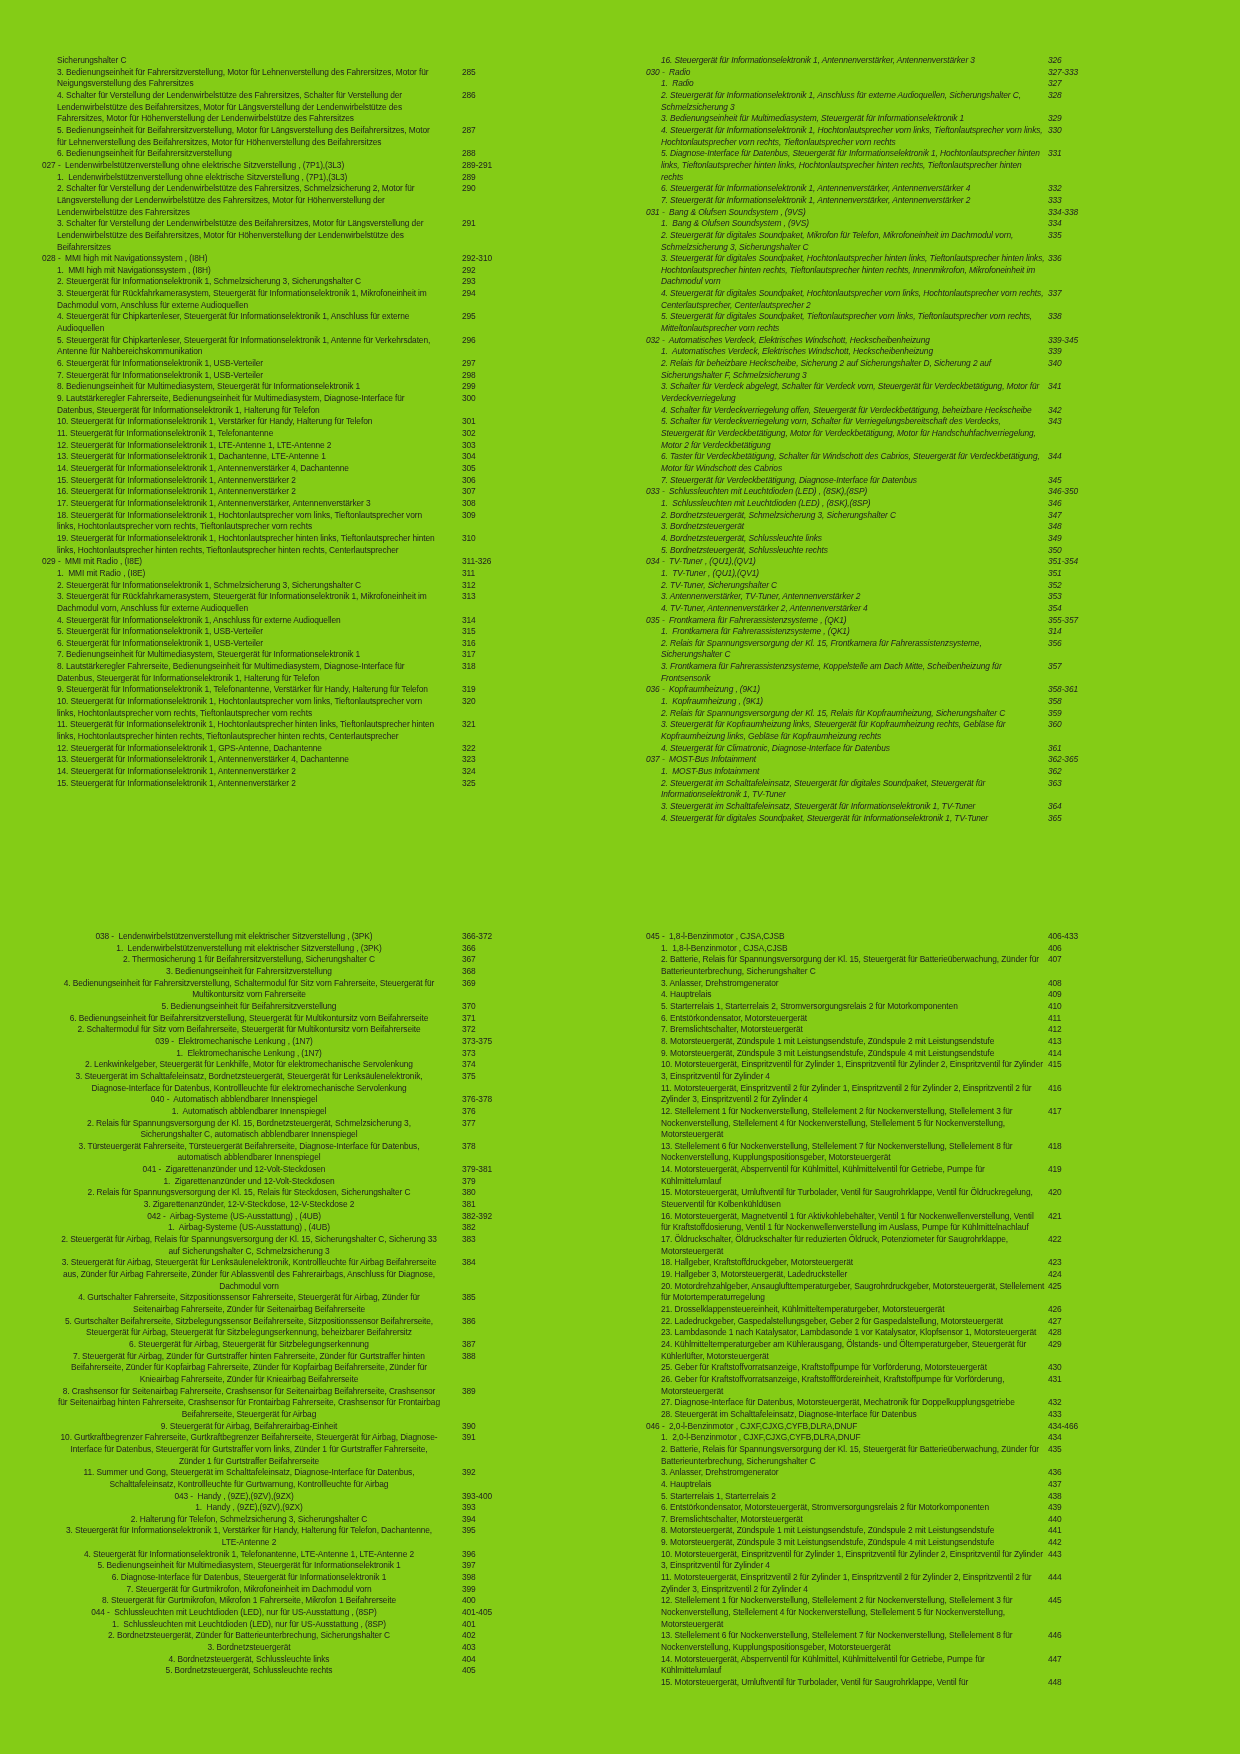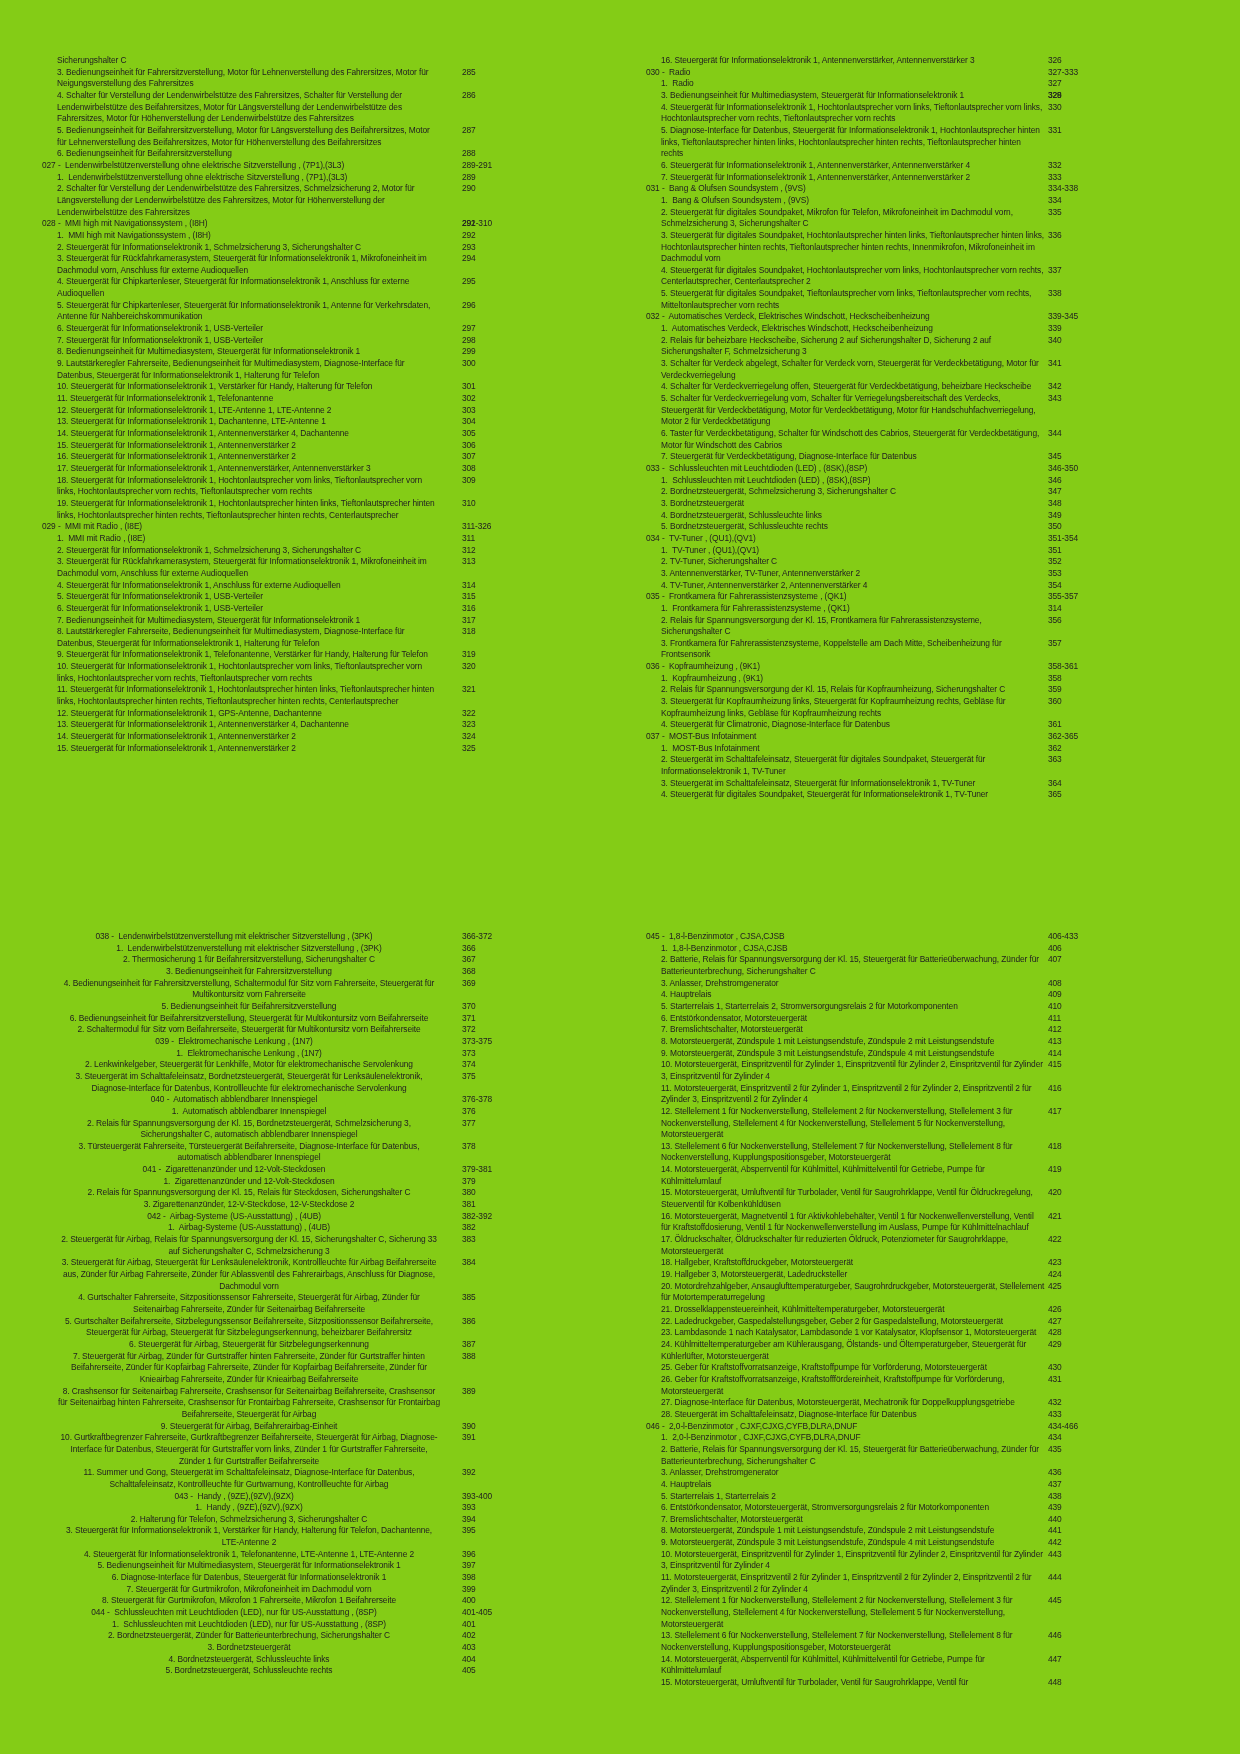--- a/index.html
+++ b/index.html
@@ -41,20 +41,21 @@
       </div>
       <div class="entry i">
         <span class="txt">1.  Lendenwirbelstützenverstellung ohne elektrische Sitzverstellung , (7P1),(3L3)</span>
         <span class="num">289</span>
       </div>
       <div class="entry i">
         <span class="txt">2. Schalter für Verstellung der Lendenwirbelstütze des Fahrersitzes, Schmelzsicherung 2, Motor für Längsverstellung der Lendenwirbelstütze des Fahrersitzes, Motor für Höhenverstellung der Lendenwirbelstütze des Fahrersitzes</span>
         <span class="num">290</span>
       </div>
       <div class="entry i">
+        <span class="txt">3. Schalter für Verstellung der Lendenwirbelstütze des Beifahrersitzes, Motor für Längsverstellung der Lendenwirbelstütze des Beifahrersitzes, Motor für Höhenverstellung der Lendenwirbelstütze des Beifahrersitzes</span>
         <span class="num">291</span>
       </div>
       <div class="entry s">
         <span class="txt">028 -  MMI high mit Navigationssystem , (I8H)</span>
         <span class="num">292-310</span>
       </div>
       <div class="entry i">
         <span class="txt">1.  MMI high mit Navigationssystem , (I8H)</span>
         <span class="num">292</span>
       </div>
@@ -188,34 +189,35 @@
       </div>
       <div class="entry i">
         <span class="txt">14. Steuergerät für Informationselektronik 1, Antennenverstärker 2</span>
         <span class="num">324</span>
       </div>
       <div class="entry i">
         <span class="txt">15. Steuergerät für Informationselektronik 1, Antennenverstärker 2</span>
         <span class="num">325</span>
       </div>
     </div>
-  <div class="col" id="col-1" style="left:646px; top:55px;  --numx:402px;">
+  <div class="col" id="col-1" style="left:646px; top:55px;font-style:italic;  --numx:402px;">
       <div class="entry i">
         <span class="txt">16. Steuergerät für Informationselektronik 1, Antennenverstärker, Antennenverstärker 3</span>
         <span class="num">326</span>
       </div>
       <div class="entry s">
         <span class="txt">030 -  Radio</span>
         <span class="num">327-333</span>
       </div>
       <div class="entry i">
         <span class="txt">1.  Radio</span>
         <span class="num">327</span>
       </div>
       <div class="entry i">
+        <span class="txt">2. Steuergerät für Informationselektronik 1, Anschluss für externe Audioquellen, Sicherungshalter C, Schmelzsicherung 3</span>
         <span class="num">328</span>
       </div>
       <div class="entry i">
         <span class="txt">3. Bedienungseinheit für Multimediasystem, Steuergerät für Informationselektronik 1</span>
         <span class="num">329</span>
       </div>
       <div class="entry i">
         <span class="txt">4. Steuergerät für Informationselektronik 1, Hochtonlautsprecher vorn links, Tieftonlautsprecher vorn links, Hochtonlautsprecher vorn rechts, Tieftonlautsprecher vorn rechts</span>
         <span class="num">330</span>
       </div>

